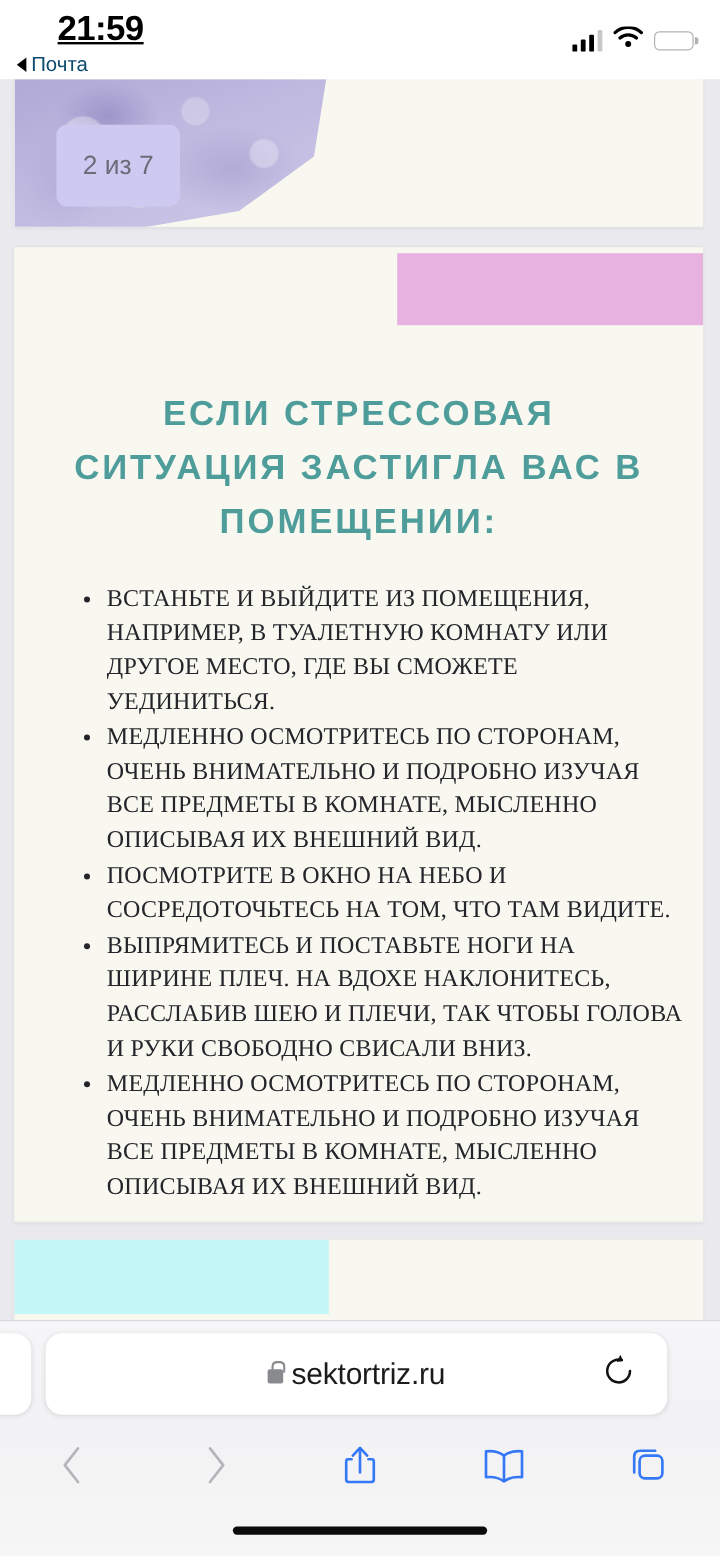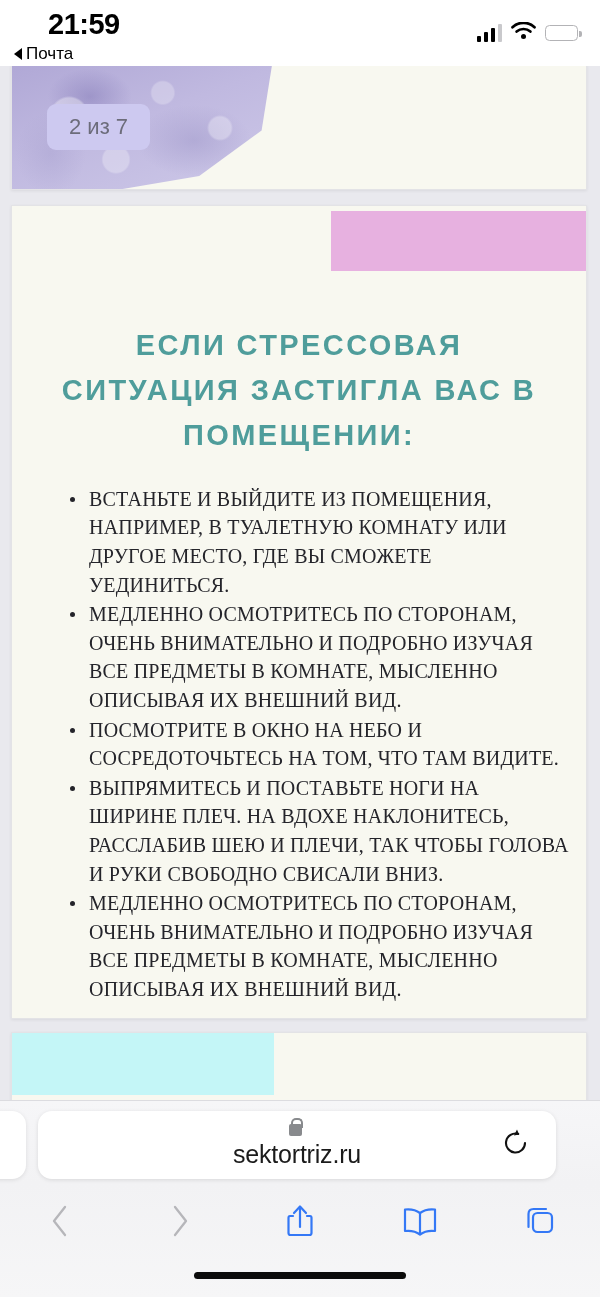--- a/index.html
+++ b/index.html
@@ -26,27 +26,28 @@
     z-index: 30;
   }
   .status-time {
     position: absolute;
     left: 48px;
     top: 8px;
     font-size: 29px;
     font-weight: bold;
     color: #000;
     letter-spacing: -0.5px;
+    text-decoration: underline;
   }
   .status-back {
     position: absolute;
     left: 14px;
     top: 44px;
     font-size: 17px;
-    color: #000000;
+    color: #0c4a6e;
     display: flex;
     align-items: center;
     gap: 4px;
   }
   .back-tri {
     display: inline-block;
     width: 0; height: 0;
     border-top: 6px solid transparent;
     border-bottom: 6px solid transparent;
     border-right: 8px solid #000;
@@ -145,21 +146,21 @@
       radial-gradient(circle at 22% 40%, rgba(255,255,255,0.35) 0 8%, transparent 9%),
       radial-gradient(circle at 58% 22%, rgba(255,255,255,0.25) 0 6%, transparent 7%),
       radial-gradient(circle at 80% 50%, rgba(255,255,255,0.3) 0 5%, transparent 6%),
       radial-gradient(circle at 40% 75%, rgba(255,255,255,0.28) 0 7%, transparent 8%);
     mix-blend-mode: screen;
   }
   .page-badge {
     position: absolute;
     left: 35px;
     top: 39px;
-    padding: 10px 22px;
+    padding: 21px 22px;
     background: #cdc9f0;
     border-radius: 9px;
     color: #6c6c7a;
     font-size: 22px;
     z-index: 2;
   }
 
   
   .card-main {
     top: 139px;
@@ -256,21 +257,20 @@
     align-items: center;
     justify-content: center;
   }
   .url-text {
     font-size: 25px;
     color: #1b1b1b;
     display: flex;
     align-items: center;
     gap: 4px;
     letter-spacing: -0.2px;
-    flex-direction: column;
   }
   .lock {
     position: relative;
     width: 13px;
     height: 12px;
     background: #888a8d;
     border-radius: 2px;
     margin-right: 3px;
     margin-top: 3px;
   }

